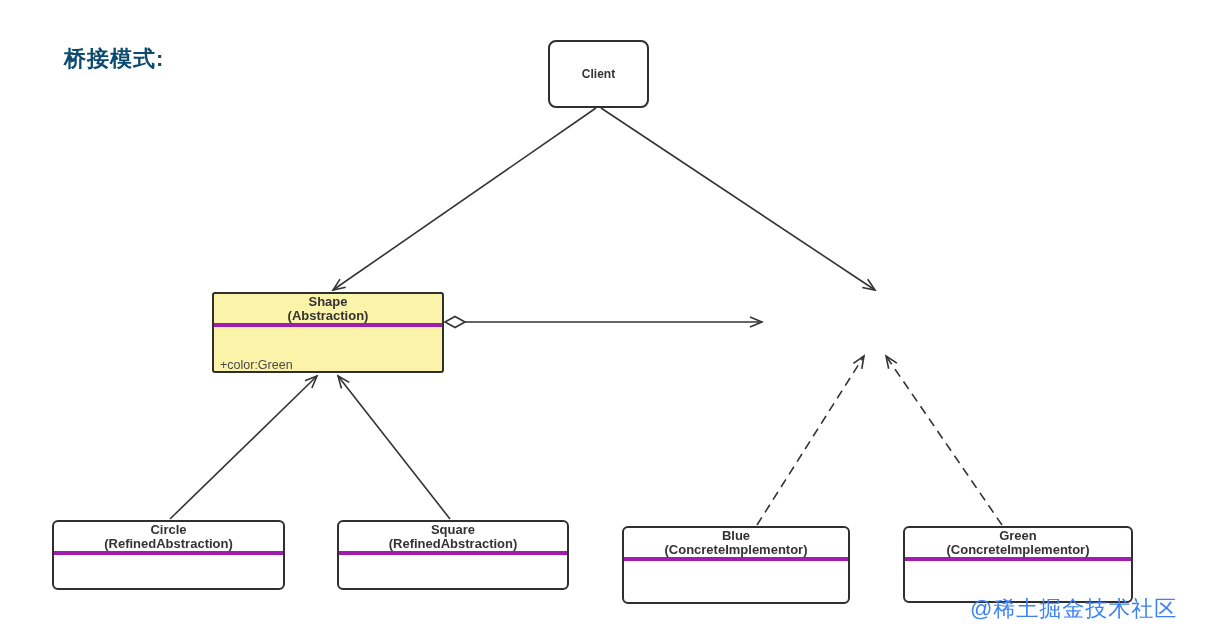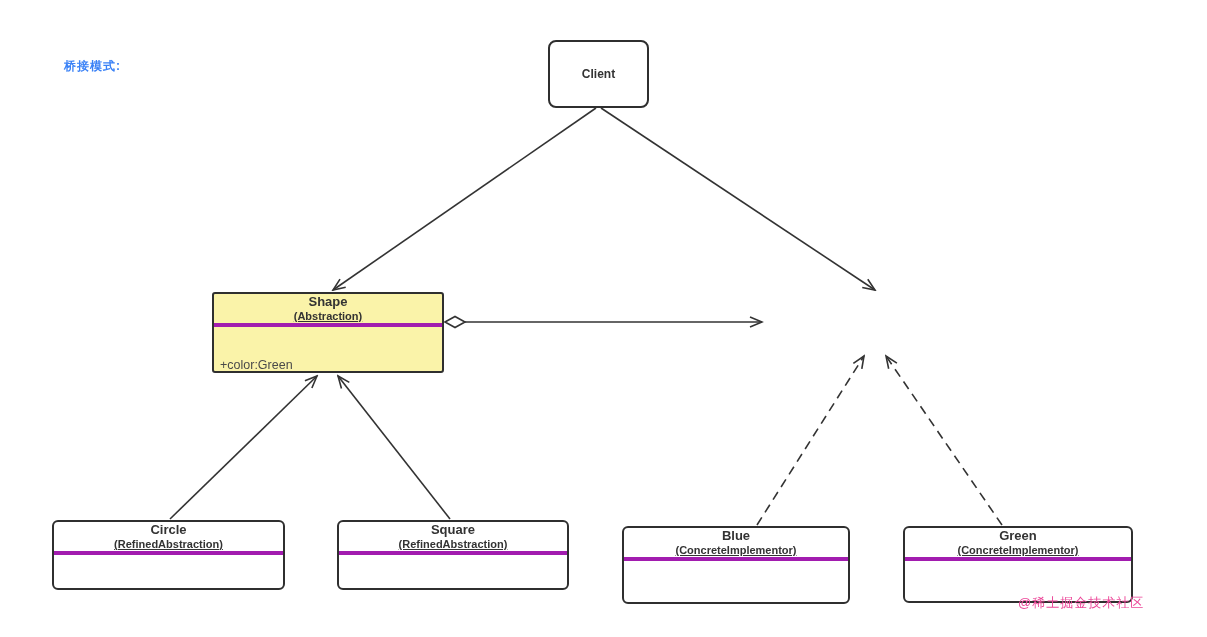--- a/index.html
+++ b/index.html
@@ -10,24 +10,24 @@
     position: relative;
     width: 1207px;
     height: 637px;
     background: #ffffff;
     overflow: hidden;
   }
 
   .diagram-title {
     position: absolute;
     left: 64px;
-    top: 58px;
-    font-size: 12px;
+    top: 44px;
+    font-size: 22px;
     font-weight: bold;
-    color: #3b82f6;
+    color: #0c4a6e;
     letter-spacing: 1px;
   }
 
   .edges-layer {
     position: absolute;
     left: 0; top: 0;
     width: 1207px; height: 637px;
     pointer-events: none;
   }
 
@@ -41,21 +41,21 @@
   }
   .uml-head {
     text-align: center;
     font-weight: bold;
     font-size: 13px;
     line-height: 14px;
     padding: 1px 4px 0 4px;
     border-bottom: 4px solid #a21caf;
     color: #333333;
   }
-  .uml-head .uml-stereo { font-size: 11px; text-decoration: underline; }
+  .uml-head .uml-stereo { font-size: 13px; }
   .uml-body {
     padding: 1px 6px 0 6px;
     font-size: 12.5px;
     line-height: 15px;
     color: #4a4a4a;
     text-align: left;
     white-space: pre;
   }
 
   .client-box {
@@ -75,24 +75,24 @@
 
   .box-shape  { left: 212px; top: 292px; width: 232px; height: 81px; border-radius: 3px; }
   .box-color  { left: 765px; top: 292px; width: 230px; height: 60px; border-radius: 3px; }
   .box-circle { left: 52px;  top: 520px; width: 233px; height: 70px; border-radius: 6px; }
   .box-square { left: 337px; top: 520px; width: 232px; height: 70px; border-radius: 6px; }
   .box-blue   { left: 622px; top: 526px; width: 228px; height: 78px; border-radius: 6px; }
   .box-green  { left: 903px; top: 526px; width: 230px; height: 77px; border-radius: 6px; }
 
   .watermark {
     position: absolute;
-    left: 1018px;
+    left: 970px;
     top: 594px;
-    font-size: 13px;
-    color: #ec4899;
+    font-size: 22px;
+    color: #3b82f6;
     letter-spacing: 1px;
   }
 </style>
 </head>
 <body>
 
 <div class="canvas">
 
   <div class="diagram-title">桥接模式:</div>
 

